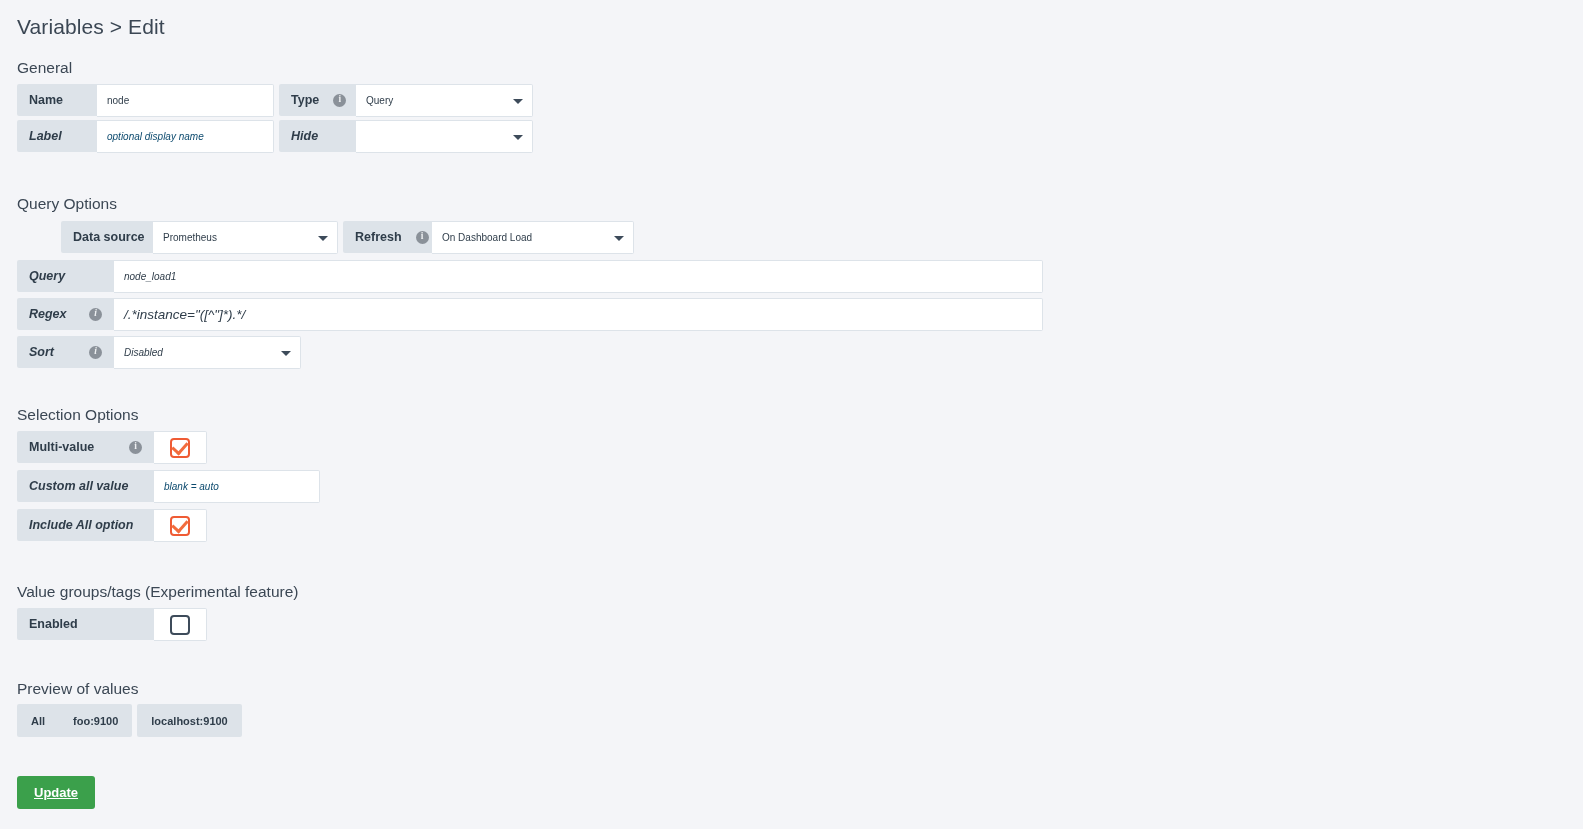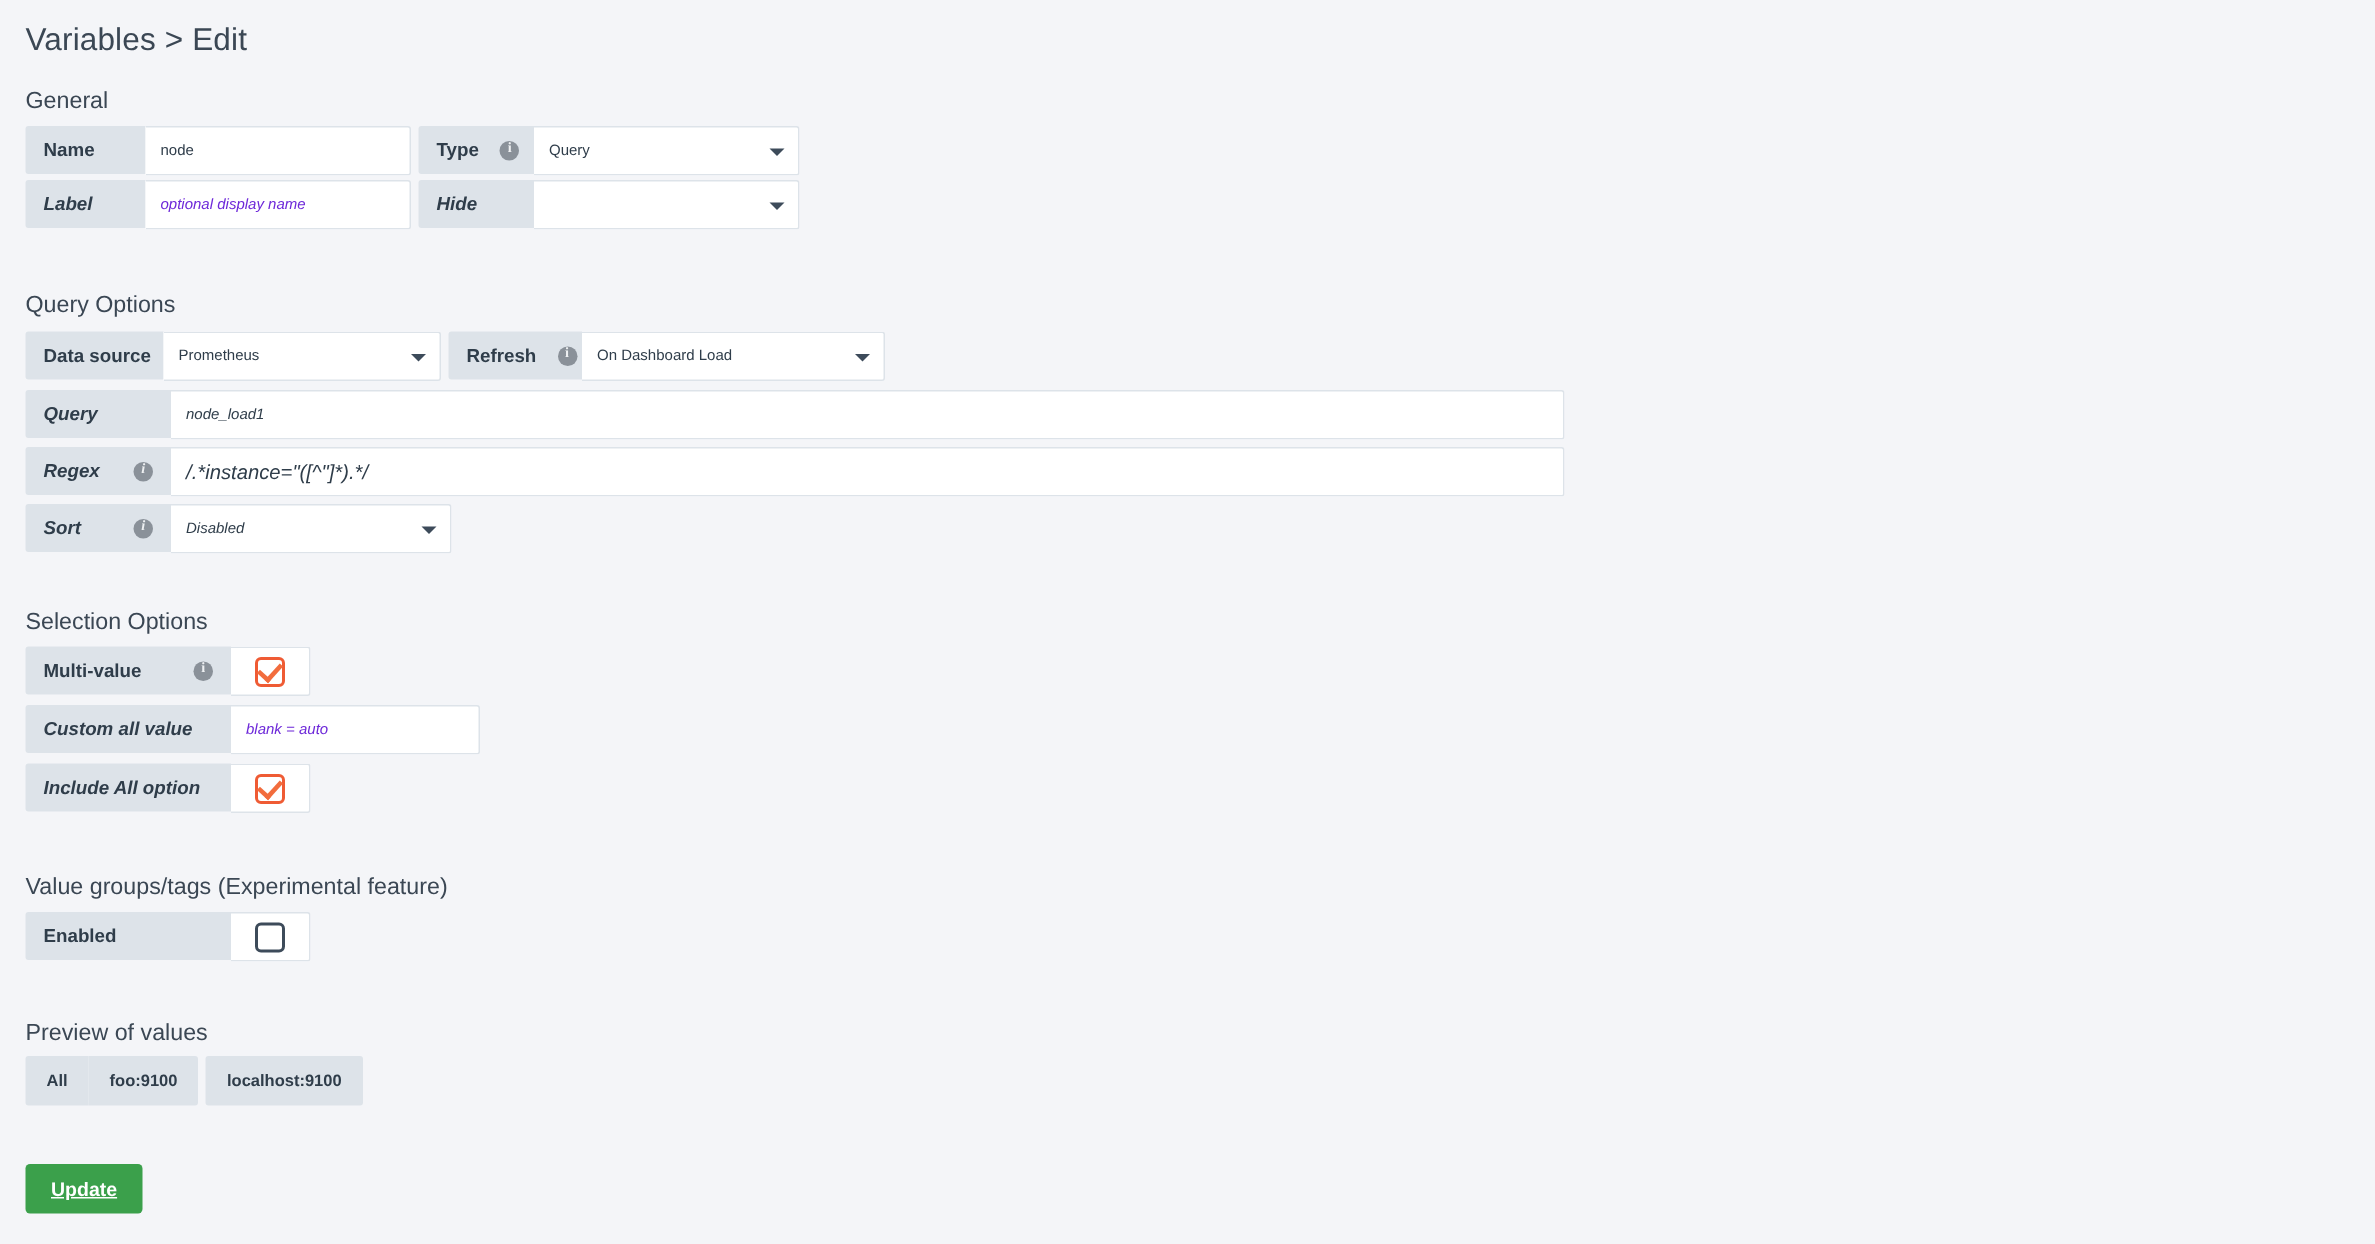--- a/index.html
+++ b/index.html
@@ -58,21 +58,21 @@
     border-left: none;
     height: 33px;
     display: flex;
     align-items: center;
     padding: 0 10px;
     font-size: 10px;
     color: #2f3d4a;
     border-radius: 0 2px 2px 0;
     position: relative;
   }
-  .ctrl .placeholder { color: #6d28d9; }
+  .ctrl .placeholder { color: #0c4a6e; }
   .ctrl.select { padding-right: 26px; }
   .ctrl.value-mono { font-size: 13.5px; }
 
   
   .caret {
     position: absolute;
     right: 9px; top: 50%;
     margin-top: -2px;
     width: 0; height: 0;
     border-left: 5px solid transparent;
@@ -193,21 +193,21 @@
         <span></span>
         <span class="caret"></span>
       </div>
     </div>
   </div>
 
   <div class="section-title at" style="left:17px; top:194px;">Query Options</div>
 
   <div class="at" style="left:17px; top:221px;">
     <div class="row">
-      <div class="lbl" style="width:92px;">Data source</div>
+      <div class="lbl" style="width:92px;margin-left:44px;">Data source</div>
       <div class="ctrl select" style="width:185px;">
         <span>Prometheus</span>
         <span class="caret"></span>
       </div>
 
       <div class="lbl with-info" style="width:89px; margin-left:5px;">
         <span>Refresh</span>
         <span class="info-icon">i</span>
       </div>
       <div class="ctrl select" style="width:202px;">

